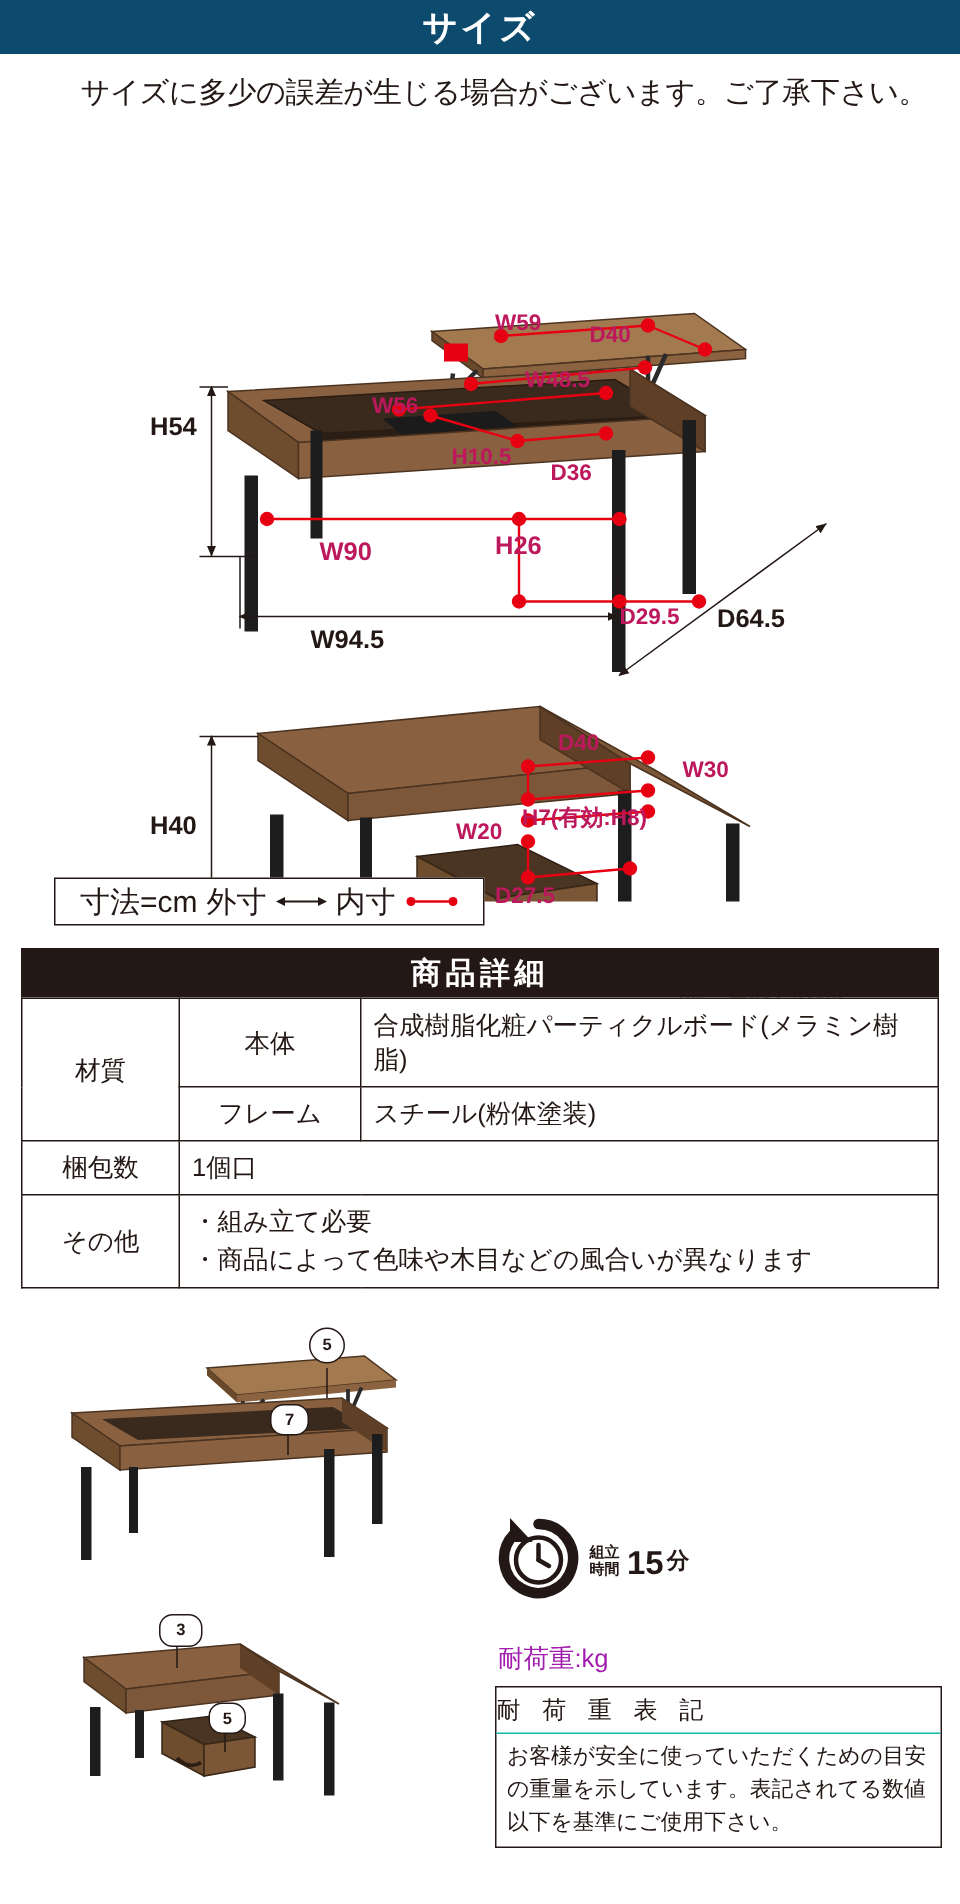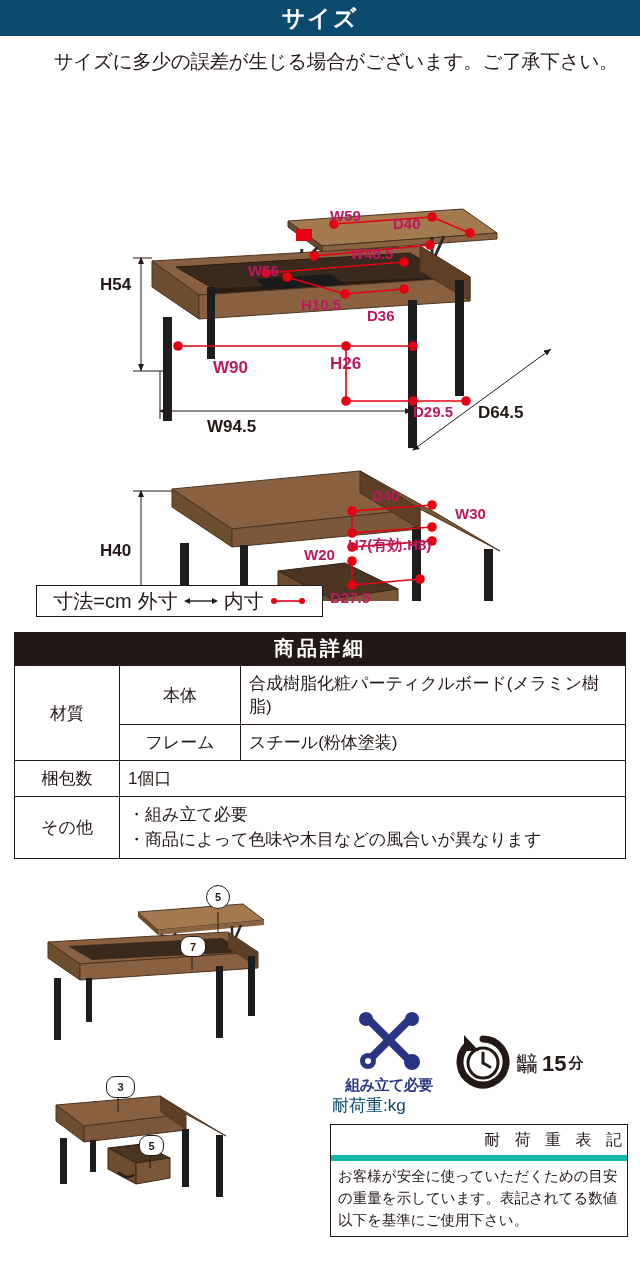--- a/index.html
+++ b/index.html
@@ -63,28 +63,28 @@
   }
   .callout.round{border-radius:50%;}
 
   .icon-area{position:absolute;left:330px;top:1010px;width:300px;}
   .icon-row{display:flex;align-items:flex-end;gap:6px;}
   .assembly{width:118px;text-align:center;}
   .assembly .label{font-size:15px;font-weight:bold;color:#283583;margin-top:2px;letter-spacing:-0.5px;}
   .timebox{display:flex;align-items:center;gap:2px;}
   .timebox .small{font-size:10px;line-height:1.05;color:#231815;font-weight:bold;text-align:center;width:26px;}
   .timebox .big{font-size:22px;font-weight:bold;color:#231815;}
-  .taiju{position:absolute;left:332px;top:1094px;font-size:17px;color:#0c4a6e;text-align:center;}
+  .taiju{position:absolute;left:332px;top:1094px;font-size:17px;color:#a21caf;text-align:center;}
 
   .weight-note{
     position:absolute;left:330px;top:1124px;width:296px;border:1px solid #231815;background:#fff;
   }
   .weight-note .wn-head{
-    text-align:right;font-size:16px;padding:5px 0 4px;letter-spacing:5px;
-    border-bottom:6px solid #14b8a6;
+    text-align:left;font-size:16px;padding:5px 0 4px;letter-spacing:5px;
+    border-bottom:1px solid #14b8a6;
   }
   .weight-note .wn-body{font-size:14.5px;line-height:1.5;padding:5px 7px;}
 </style>
 </head>
 <body>
 
 <div class="page">
 
   <div class="title-bar">サイズ</div>
   <div class="note">サイズに多少の誤差が生じる場合がございます。ご了承下さい。</div>
@@ -297,34 +297,20 @@
     </svg>
 
     <div class="callout round" style="left:206px;top:5px;width:22px;height:22px;">5</div>
     <div class="callout" style="left:180px;top:56px;width:24px;height:19px;">7</div>
     <div class="callout" style="left:106px;top:196px;width:27px;height:20px;">3</div>
     <div class="callout" style="left:139px;top:255px;width:23px;height:19px;">5</div>
   </div>
 
   <div class="icon-area">
     <div class="icon-row">
-      <div class="assembly">
-        <svg width="76" height="60" viewBox="0 0 76 60">
-          <g stroke="#283583" stroke-width="8" fill="none" stroke-linecap="round">
-            <path d="M16,8 L60,52"></path>
-            <path d="M60,8 L18,50"></path>
-          </g>
-          <circle cx="15" cy="9" r="7" fill="#283583"></circle>
-          <circle cx="61" cy="9" r="7" fill="#283583"></circle>
-          <circle cx="61" cy="52" r="8" fill="#283583"></circle>
-          <circle cx="17" cy="51" r="8" fill="#283583"></circle>
-          <circle cx="17" cy="51" r="3" fill="#ffffff"></circle>
-        </svg>
-        <div class="label">組み立て必要</div>
-      </div>
       <div class="timebox">
         <div>
           <svg width="58" height="58" viewBox="0 0 58 58">
             <path d="M29,6 a23,23 0 1,1 -16.3,6.8" stroke="#231815" stroke-width="7" fill="none" stroke-linecap="round"></path>
             <path d="M10,2 L10,18 L25,18 z" fill="#231815"></path>
             <circle cx="29" cy="30" r="15" fill="none" stroke="#231815" stroke-width="3"></circle>
             <line x1="29" y1="30" x2="29" y2="20" stroke="#231815" stroke-width="3" stroke-linecap="round"></line>
             <line x1="29" y1="30" x2="36" y2="34" stroke="#231815" stroke-width="3" stroke-linecap="round"></line>
           </svg>
         </div>

